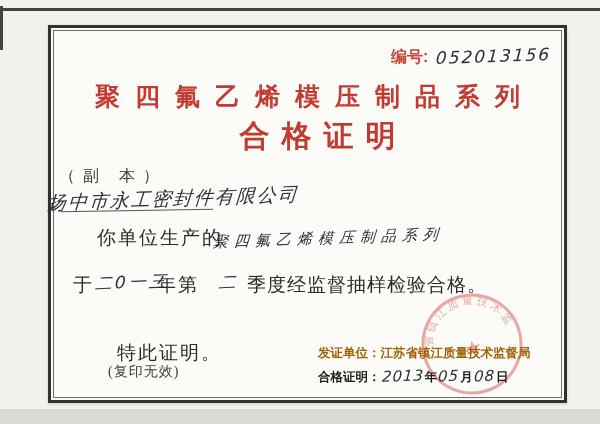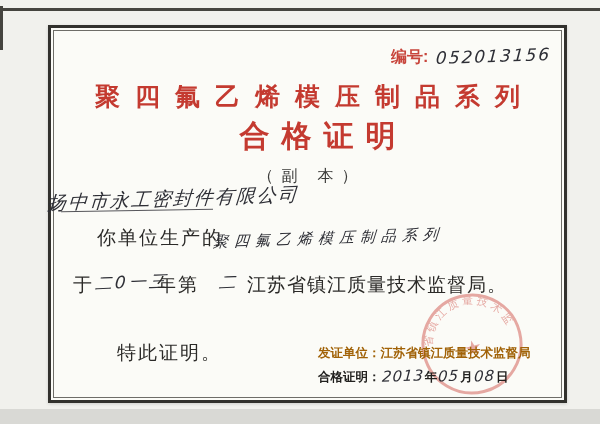--- a/index.html
+++ b/index.html
@@ -39,21 +39,21 @@
     position:absolute;left:0;right:0;top:52px;text-align:center;
     color:var(--title_red);font-family:"Liberation Sans","DejaVu Sans",sans-serif;
     font-weight:bold;font-size:25px;letter-spacing:15px;text-indent:15px;white-space:nowrap;z-index:3;
   }
   .title2{
     position:absolute;left:0;right:0;top:88px;text-align:center;
     color:var(--title_red);font-family:"Liberation Sans","DejaVu Sans",sans-serif;
     font-weight:bold;font-size:30px;letter-spacing:12px;text-indent:12px;white-space:nowrap;z-index:3;margin-left:20px;
   }
   .copy-type{
-    position:absolute;left:0;right:0;top:138px;text-align:center;
+    position:absolute;left:0;right:0;top:138px;text-align:left;
     font-size:16px;letter-spacing:8px;text-indent:8px;color:#3a3a38;z-index:3;
   }
 
   .company{position:absolute;left:-4px;top:158px;font-size:19px;letter-spacing:2px;white-space:nowrap;z-index:3;}
   .company-underline{position:absolute;left:10px;top:182px;width:152px;height:1px;background:#55555a;transform:rotate(-1deg);z-index:3;}
 
   .print{font-size:19px;color:var(--print_black);letter-spacing:2px;white-space:nowrap;}
   .line1-prefix{position:absolute;left:46px;top:197px;z-index:3;}
   .product-name{position:absolute;left:162px;top:201px;font-size:15px;letter-spacing:6px;z-index:3;}
   .line1-suffix{position:absolute;left:434px;top:204px;letter-spacing:6px;z-index:3;}
@@ -100,24 +100,25 @@
     <div class="hand company">扬中市永工密封件有限公司</div>
     <div class="company-underline"></div>
 
     <span class="print line1-prefix">你单位生产的</span>
     <span class="hand product-name">聚四氟乙烯模压制品系列</span>
 
     <span class="print line2-prefix">于</span>
     <span class="hand year-hand">二0一三</span>
     <span class="print line2-mid">年第</span>
     <span class="hand quarter-hand">二</span>
-    <span class="print line2-suffix">江苏省镇江质量技术监督局。</span>
+    <span class="print line2-suffix">季度经监督抽样检验合格。</span>
 
     <span class="print closing">特此证明。</span>
 
+    <span class="copy-notice">(复印无效)</span>
 
     <div class="issuer-line"><span>发证单位：</span><span>江苏省镇江质量技术监督局</span></div>
 
     <div class="date-line"><span>合格证明：</span><span class="hand">2013</span><span>年</span><span class="hand">05</span><span>月</span><span class="hand">08</span><span>日</span></div>
 
     <svg class="seal" viewBox="0 0 106 106">
       <defs>
         <path id="sealArc" d="M 53,53 m -40,0 a 40,40 0 1 1 80,0"></path>
       </defs>
       <circle cx="53" cy="53" r="49" fill="none" stroke="#d4655d" stroke-width="3"></circle>

